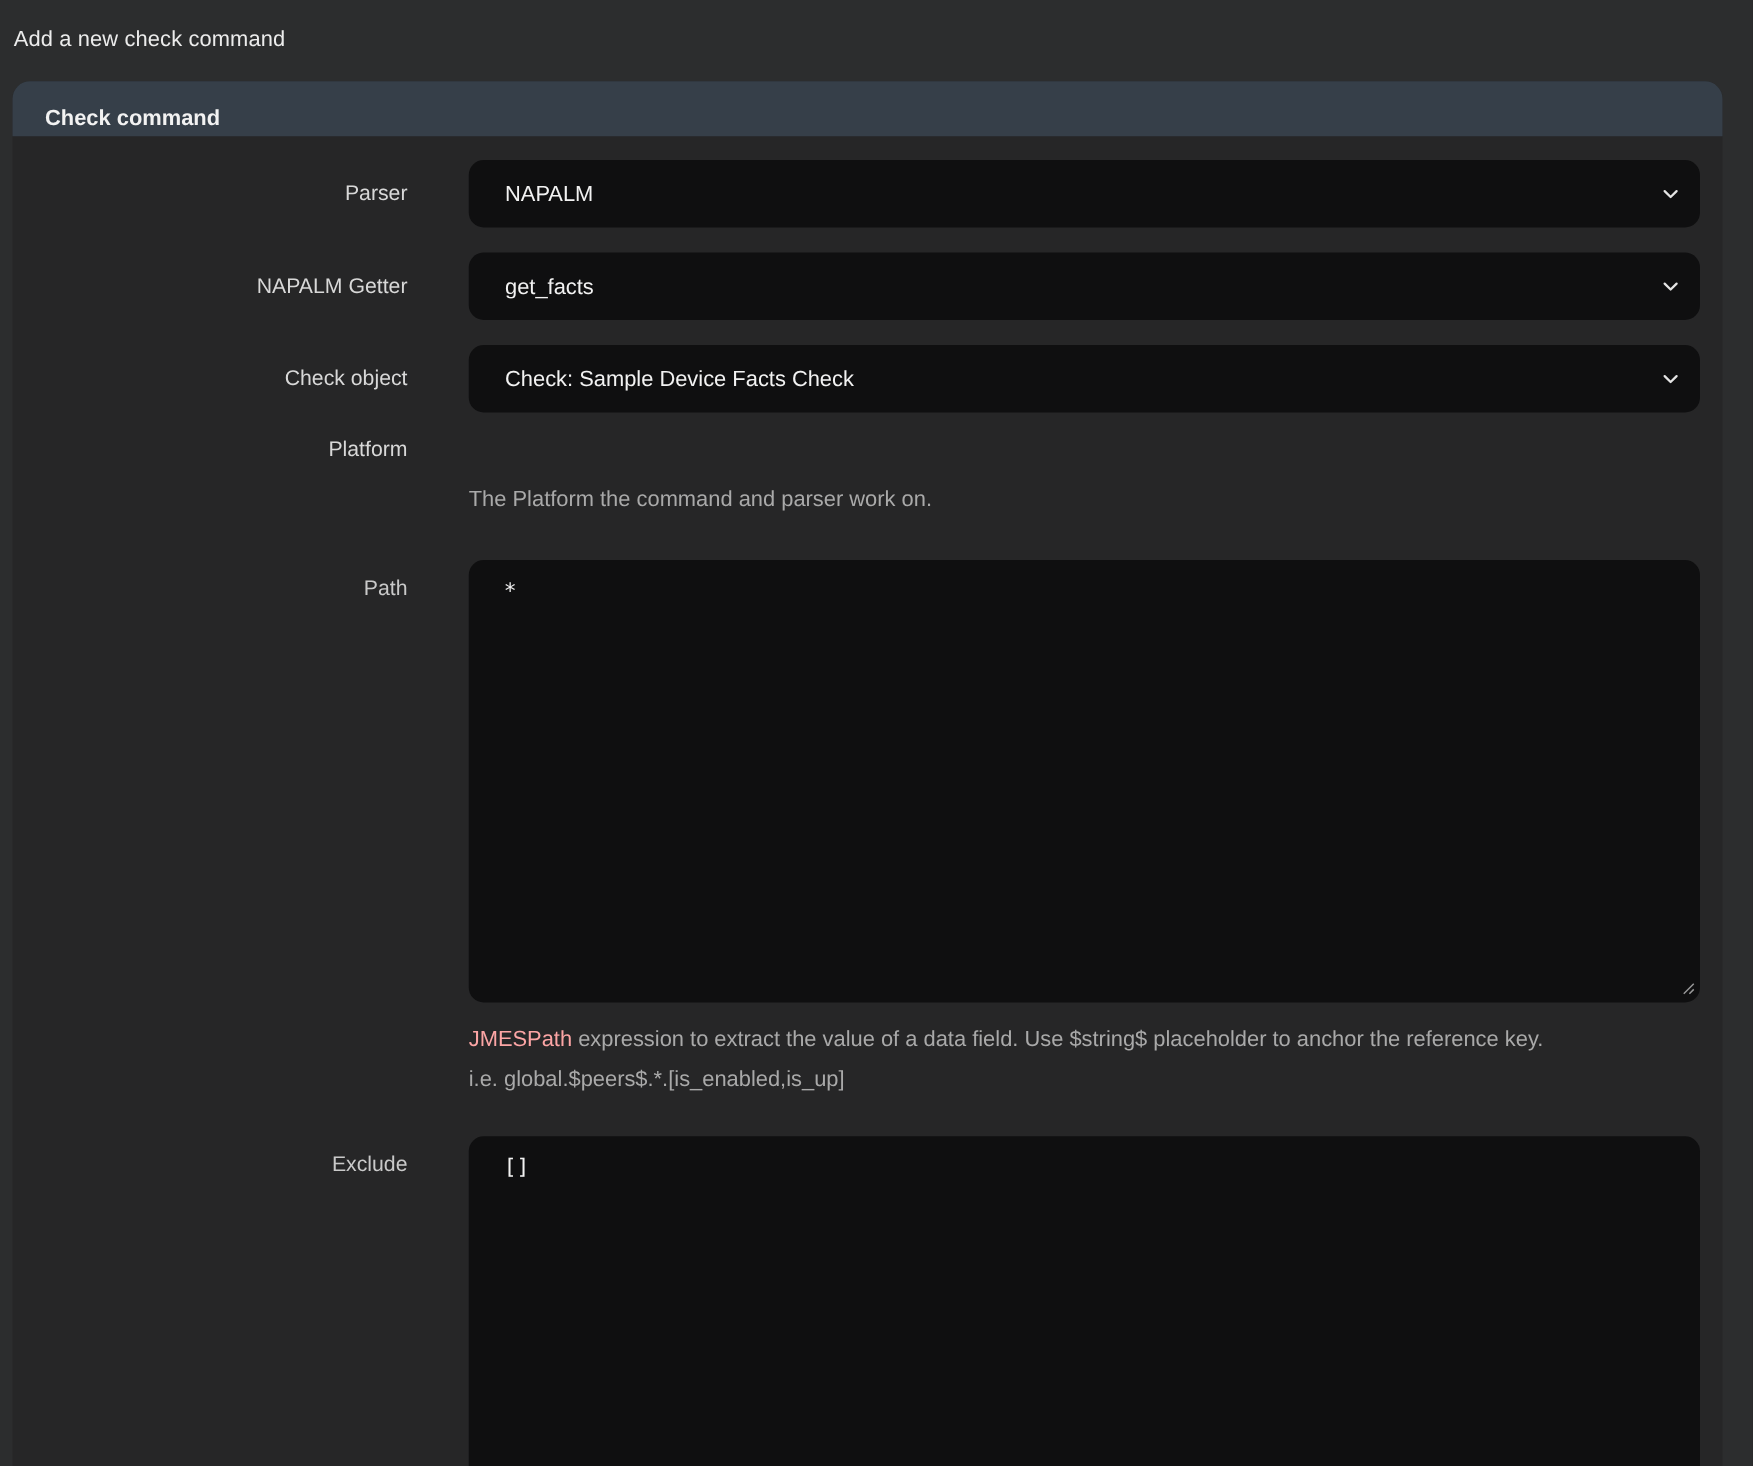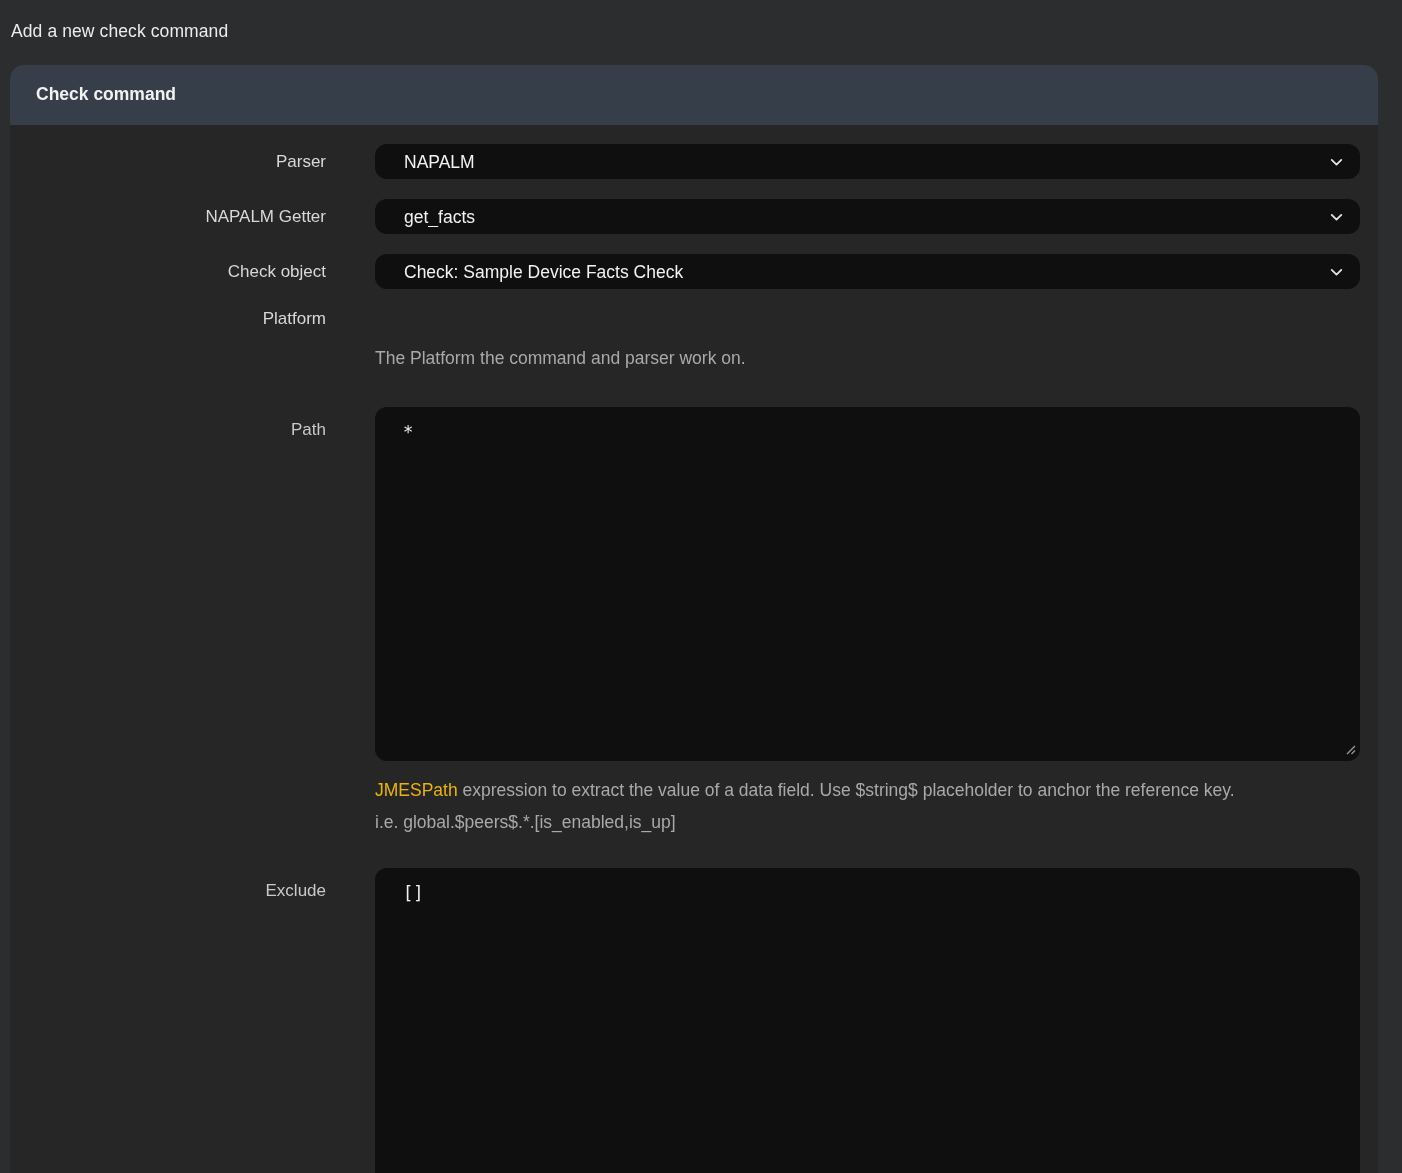--- a/index.html
+++ b/index.html
@@ -23,21 +23,21 @@
   }
   .panel {
     margin-left: 10px;
     width: 1368px;
     min-height: 1140px;
     background: #262627;
     border-radius: 14px;
   }
   .panel-header {
     box-sizing: border-box;
-    height: 60px;
+    height: 44px;
     background: #363f49;
     border-radius: 14px 14px 0 0;
     padding: 19px 16px 0 26px;
     font-size: 17.5px;
     font-weight: 700;
     color: #f2f2f2;
   }
   .panel-body {
     padding: 19px 18px 60px 0;
   }
@@ -60,21 +60,21 @@
     color: #d8d8d8;
   }
   .form-row.align-top .field-label { padding-top: 13px; }
   .control { position: relative; }
   select.form-control {
     -webkit-appearance: none;
     appearance: none;
     display: block;
     width: 100%;
     box-sizing: border-box;
-    height: 35px;
+    height: 54px;
     background: #0f0f10;
     color: #f2f2f2;
     border: none;
     border-radius: 12px;
     padding: 0 44px 0 29px;
     font-size: 17.5px;
     font-family: "Liberation Sans", sans-serif;
     outline: none;
     cursor: pointer;
   }
@@ -117,21 +117,21 @@
     margin-top: 16px;
     font-size: 17.5px;
     line-height: 26px;
     color: #a9a9a9;
   }
   .help-text.big {
     margin-top: 13px;
     line-height: 32px;
   }
   .help-link {
-    color: #eab308;
+    color: #fca5a5;
     text-decoration: none;
     cursor: pointer;
   }
   .row-gap-lg { margin-top: 36px; }
   .row-gap-md { margin-top: 30px; }
 </style>
 </head>
 <body>
 
 <div class="page-title">Add a new check command</div>

